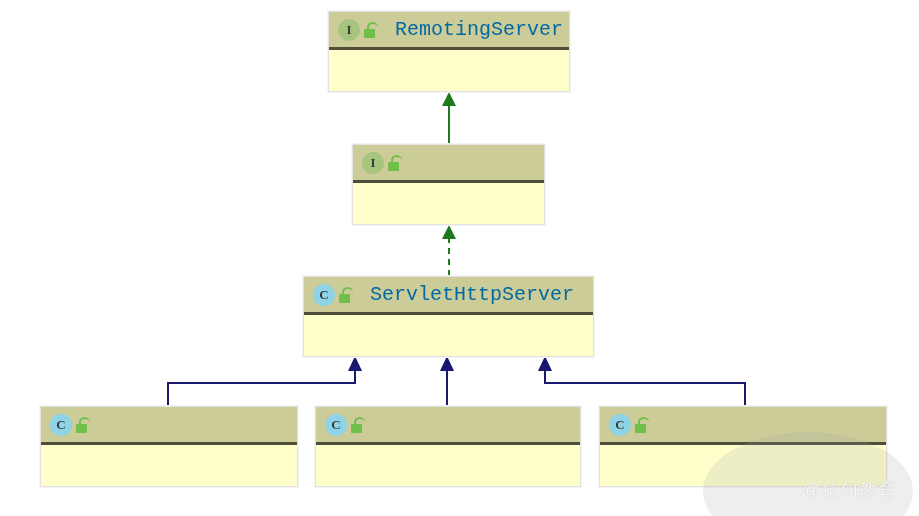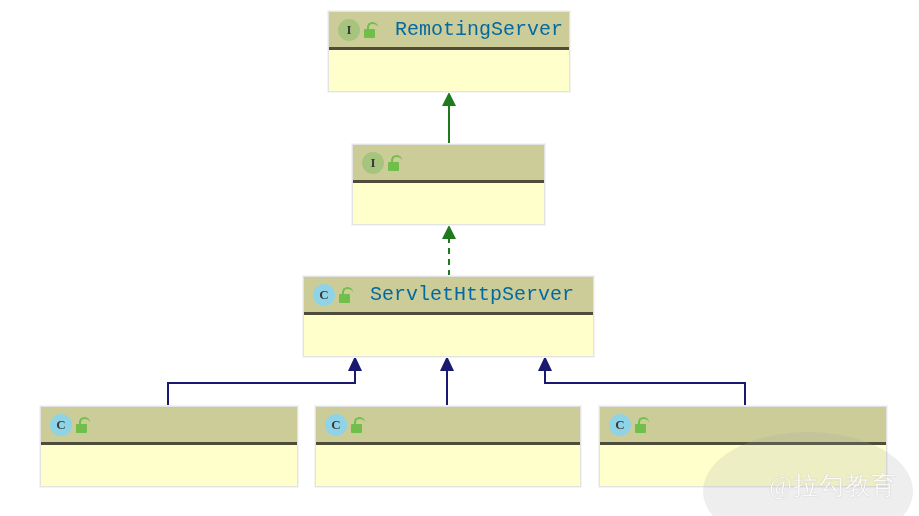--- a/index.html
+++ b/index.html
@@ -113,22 +113,22 @@
     width: 210px;
     height: 118px;
     border-radius: 50%;
     background: rgba(160,160,160,0.18);
     pointer-events: none;
   }
   #watermark-text {
     position: absolute;
     right: 22px;
     bottom: 14px;
-    font-family: Liberation Serif, serif;
-    font-size: 25px;
+    font-family: Liberation Sans, sans-serif;
+    font-size: 18px;
     color: rgba(255,255,255,0.92);
     letter-spacing: 1px;
     text-shadow: 0 0 1px rgba(120,120,120,0.55);
     pointer-events: none;
     white-space: nowrap;
   }
 </style>
 </head>
 <body>
 

